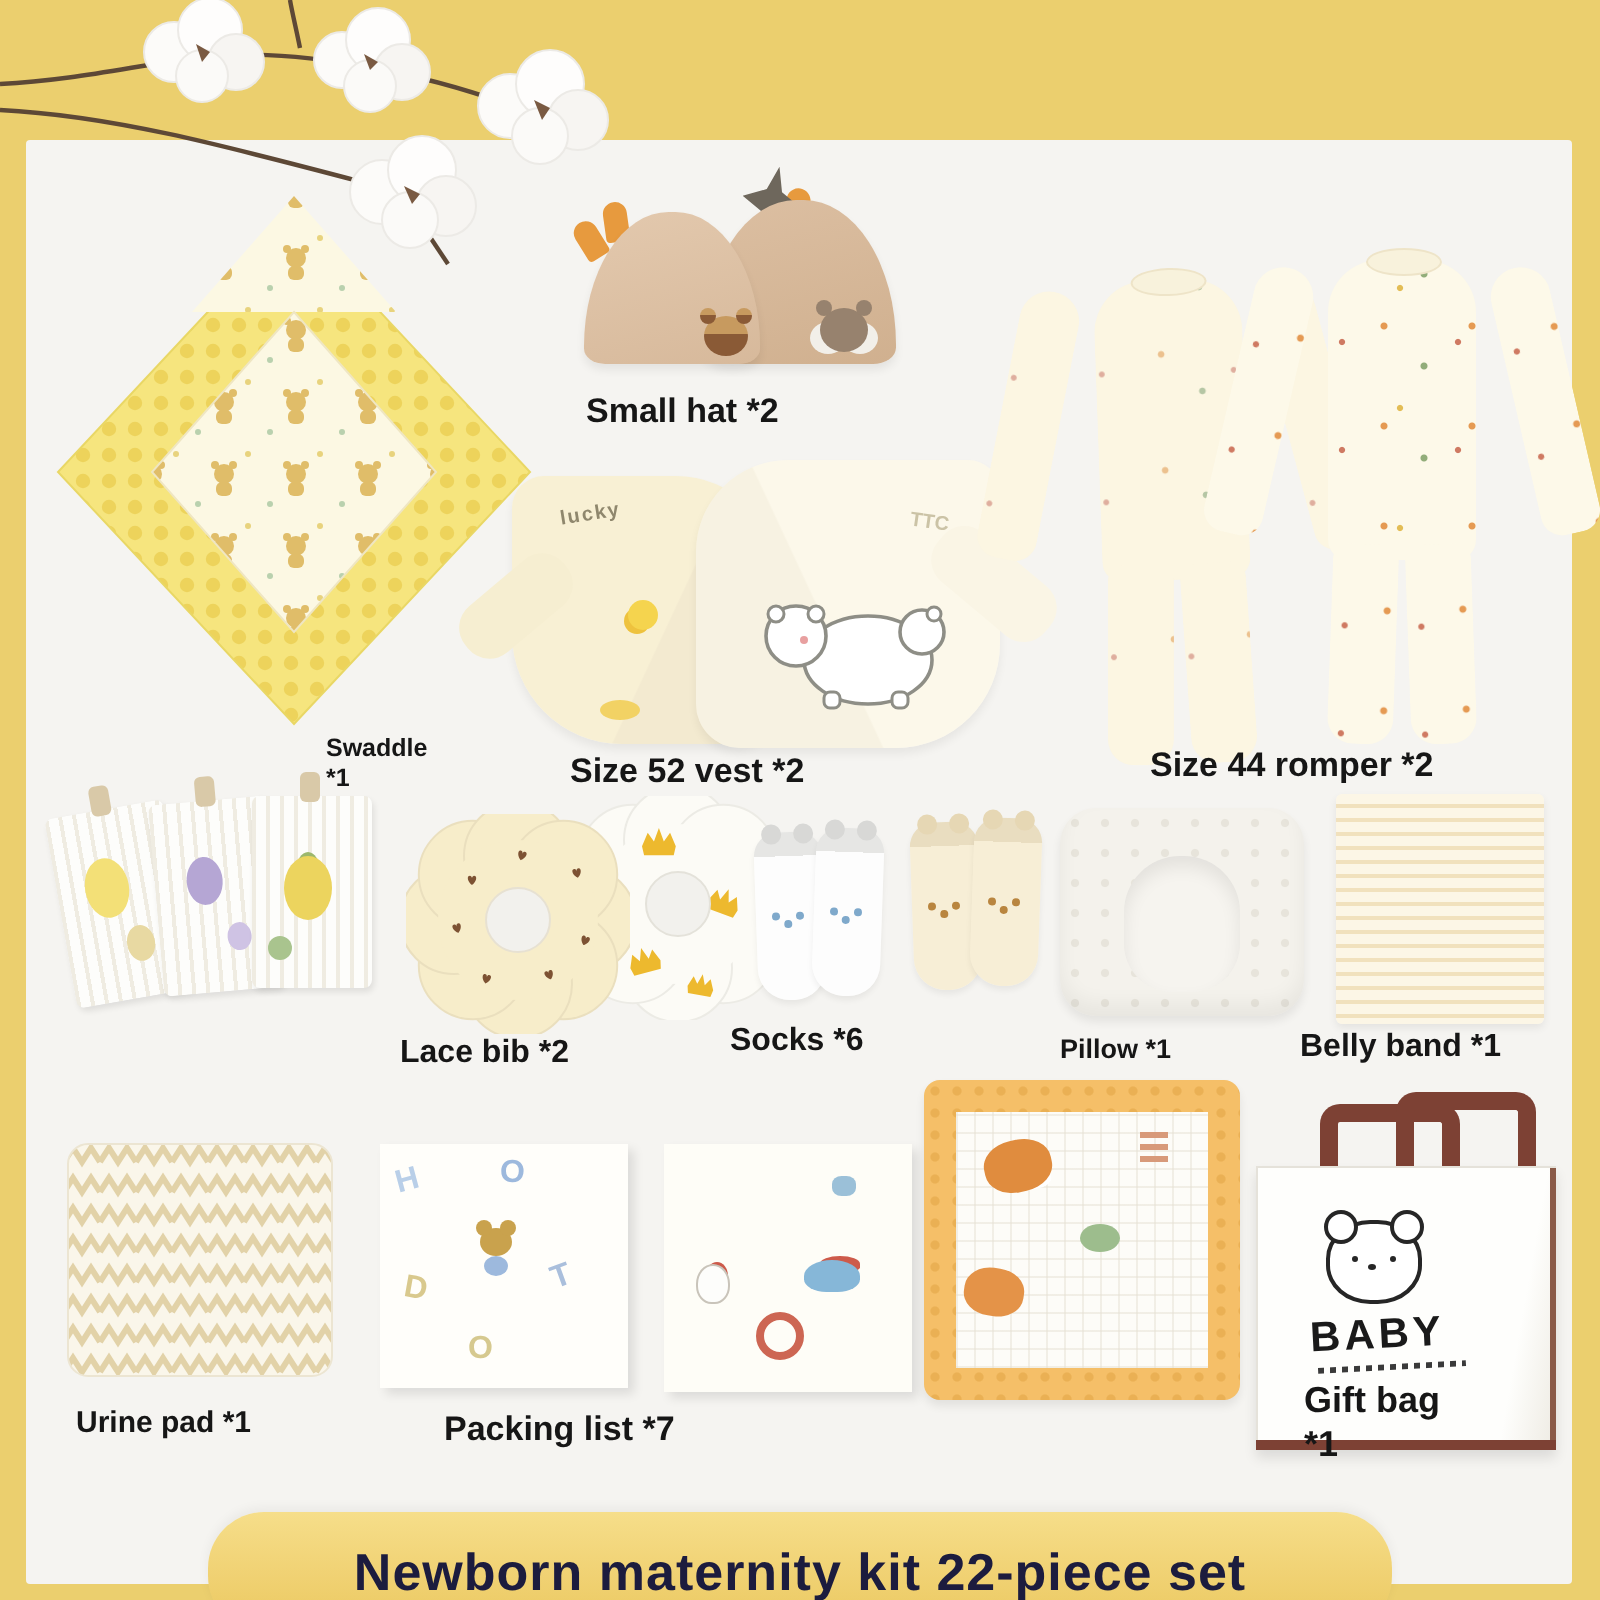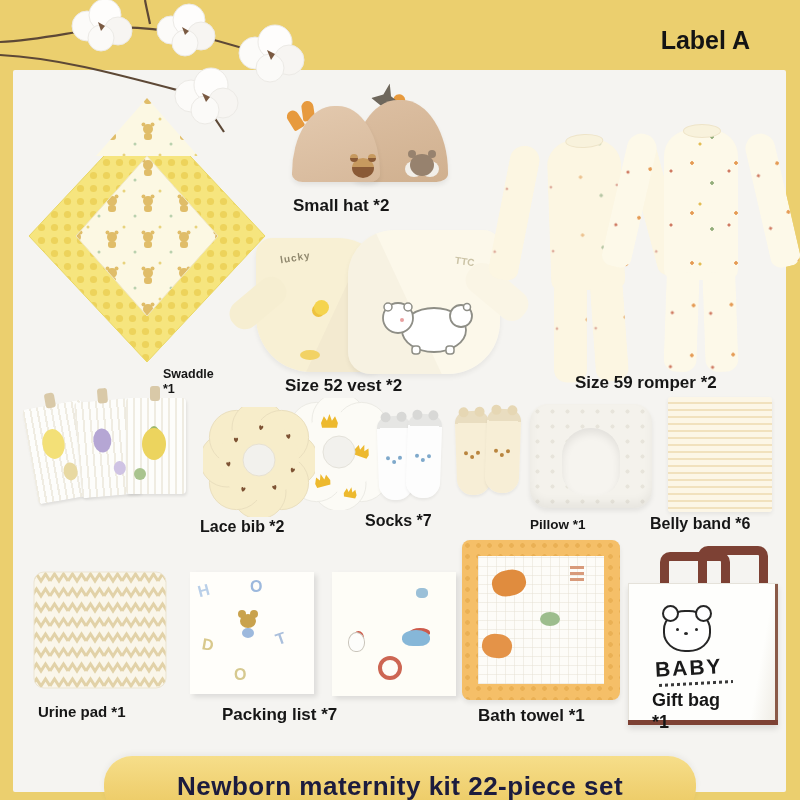--- a/index.html
+++ b/index.html
@@ -134,21 +134,20 @@
           color:#1a1a1a;transform:rotate(-3deg);}
   #bag-sub{position:absolute;left:30px;top:98px;width:74px;height:3px;transform:rotate(-3deg);
           background:repeating-linear-gradient(90deg,#3a3a3a 0 3px,transparent 3px 6px);}
 </style>
 </head>
 <body>
 
 <div id="canvas">
   <div id="card" class="abs"></div>
 
-  <div id="label-a" class="abs">Label A</div>
 
   <svg class="abs item" style="left:22px;top:78px;" width="250" height="305" viewBox="0 0 250 305">
     <defs>
       <pattern id="minky" width="13" height="13" patternUnits="userSpaceOnUse">
         <rect width="13" height="13" fill="#f6e57e"></rect>
         <circle cx="6.5" cy="6.5" r="3.6" fill="#edd35b"></circle>
       </pattern>
       <pattern id="bearpat" width="36" height="36" patternUnits="userSpaceOnUse">
         <rect width="36" height="36" fill="#fcf8e3"></rect>
         <g fill="#e0bd69">
@@ -212,21 +211,21 @@
     <div class="rp r-leg r-leg-r"></div>
   </div>
   <div class="abs item romper" id="romper-b">
     <div class="rp r-sleeve r-sleeve-l"></div>
     <div class="rp r-sleeve r-sleeve-r"></div>
     <div class="rp r-torso"></div>
     <div class="r-collar"></div>
     <div class="rp r-leg r-leg-l"></div>
     <div class="rp r-leg r-leg-r"></div>
   </div>
-  <div class="lbl ctr" style="left:575px;top:373px;width:160px;font-size:17px;">Size 59 romper *2</div>
+  <div class="lbl ctr" style="left:575px;top:373px;width:160px;font-size:17px;">Size 44 romper *2</div>
 
   <div class="abs item towel" style="left:30px;top:404px;transform:rotate(-10deg);">
     <div class="loop"></div>
     <div class="blob" style="left:14px;top:24px;width:22px;height:30px;background:#f3e077;"></div>
     <div class="blob" style="left:30px;top:60px;width:14px;height:18px;background:#e8d9a2;"></div>
   </div>
   <div class="abs item towel" style="left:78px;top:400px;transform:rotate(-5deg);">
     <div class="loop"></div>
     <div class="blob" style="left:16px;top:28px;width:18px;height:24px;background:#b5a6d4;"></div>
     <div class="blob" style="left:34px;top:62px;width:12px;height:14px;background:#cfc3e4;"></div>
@@ -287,29 +286,29 @@
     </div>
   <div class="abs item sock s-white" style="left:407px;top:414px;transform:rotate(2deg);">
       <div class="face f-blue"></div>
     </div>
   <div class="abs item sock s-cream" style="left:456px;top:411px;transform:rotate(-2deg);">
       <div class="face f-brown"></div>
     </div>
   <div class="abs item sock s-cream" style="left:486px;top:409px;transform:rotate(2deg);">
       <div class="face f-brown"></div>
     </div>
-  <div class="lbl ctr" style="left:365px;top:511px;width:120px;font-size:16px;">Socks *7</div>
+  <div class="lbl ctr" style="left:365px;top:511px;width:120px;font-size:16px;">Socks *6</div>
 
   <div class="abs item" id="pillow">
     <div id="pillow-dent"></div>
   </div>
   <div class="lbl ctr" style="left:530px;top:517px;width:122px;font-size:13.5px;">Pillow *1</div>
 
   <div class="abs item" id="belly-band"></div>
-  <div class="lbl ctr" style="left:650px;top:514px;width:130px;font-size:16px;">Belly band *6</div>
+  <div class="lbl ctr" style="left:650px;top:514px;width:130px;font-size:16px;">Belly band *1</div>
 
   <svg class="abs item" style="left:32px;top:570px;" width="136" height="120">
     <defs>
       <pattern id="zig" width="18" height="15" patternUnits="userSpaceOnUse">
         <rect width="18" height="15" fill="#faf6ea"></rect>
         <path d="M0,11 L4.5,4 L9,11 L13.5,4 L18,11" stroke="#e2d2a8" stroke-width="3" fill="none"></path>
       </pattern>
     </defs>
     <rect x="2" y="2" width="132" height="116" rx="10" fill="url(#zig)" stroke="#ece5d2"></rect>
   </svg>
@@ -332,21 +331,20 @@
   <div class="lbl ctr" style="left:222px;top:705px;width:140px;font-size:17px;">Packing list *7</div>
 
   <div class="abs item" id="bath-towel">
     <div id="bath-inner">
       <div class="mini" style="left:14px;top:14px;width:34px;height:26px;background:#e08c3e;border-radius:45%;transform:rotate(-12deg);box-shadow:6px 8px 0 -8px #fff;"></div>
       <div class="mini" style="left:4px;top:78px;width:30px;height:24px;background:#e49348;border-radius:45%;transform:rotate(8deg);"></div>
       <div class="mini" style="left:62px;top:56px;width:20px;height:14px;background:#9dbd8d;border-radius:50%;"></div>
       <div class="mini" style="left:92px;top:10px;width:14px;height:18px;background:repeating-linear-gradient(180deg,#d89a7a 0 3px,transparent 3px 6px);"></div>
     </div>
   </div>
-  <div class="lbl ctr" style="left:478px;top:706px;width:140px;font-size:17px;">Bath towel *1</div>
 
   <div class="abs item handle" style="left:660px;top:552px;"></div>
   <div class="abs item handle" style="left:698px;top:546px;"></div>
   <div class="abs item" id="bag-body">
     <div id="bag-bear">
       <div class="bear-eye" style="left:11px;"></div>
       <div class="bear-eye" style="right:11px;"></div>
       <div style="position:absolute;left:19px;top:20px;width:4px;height:3px;border-radius:50%;background:#262626;"></div>
     </div>
     <div id="bag-brand">BABY</div>

